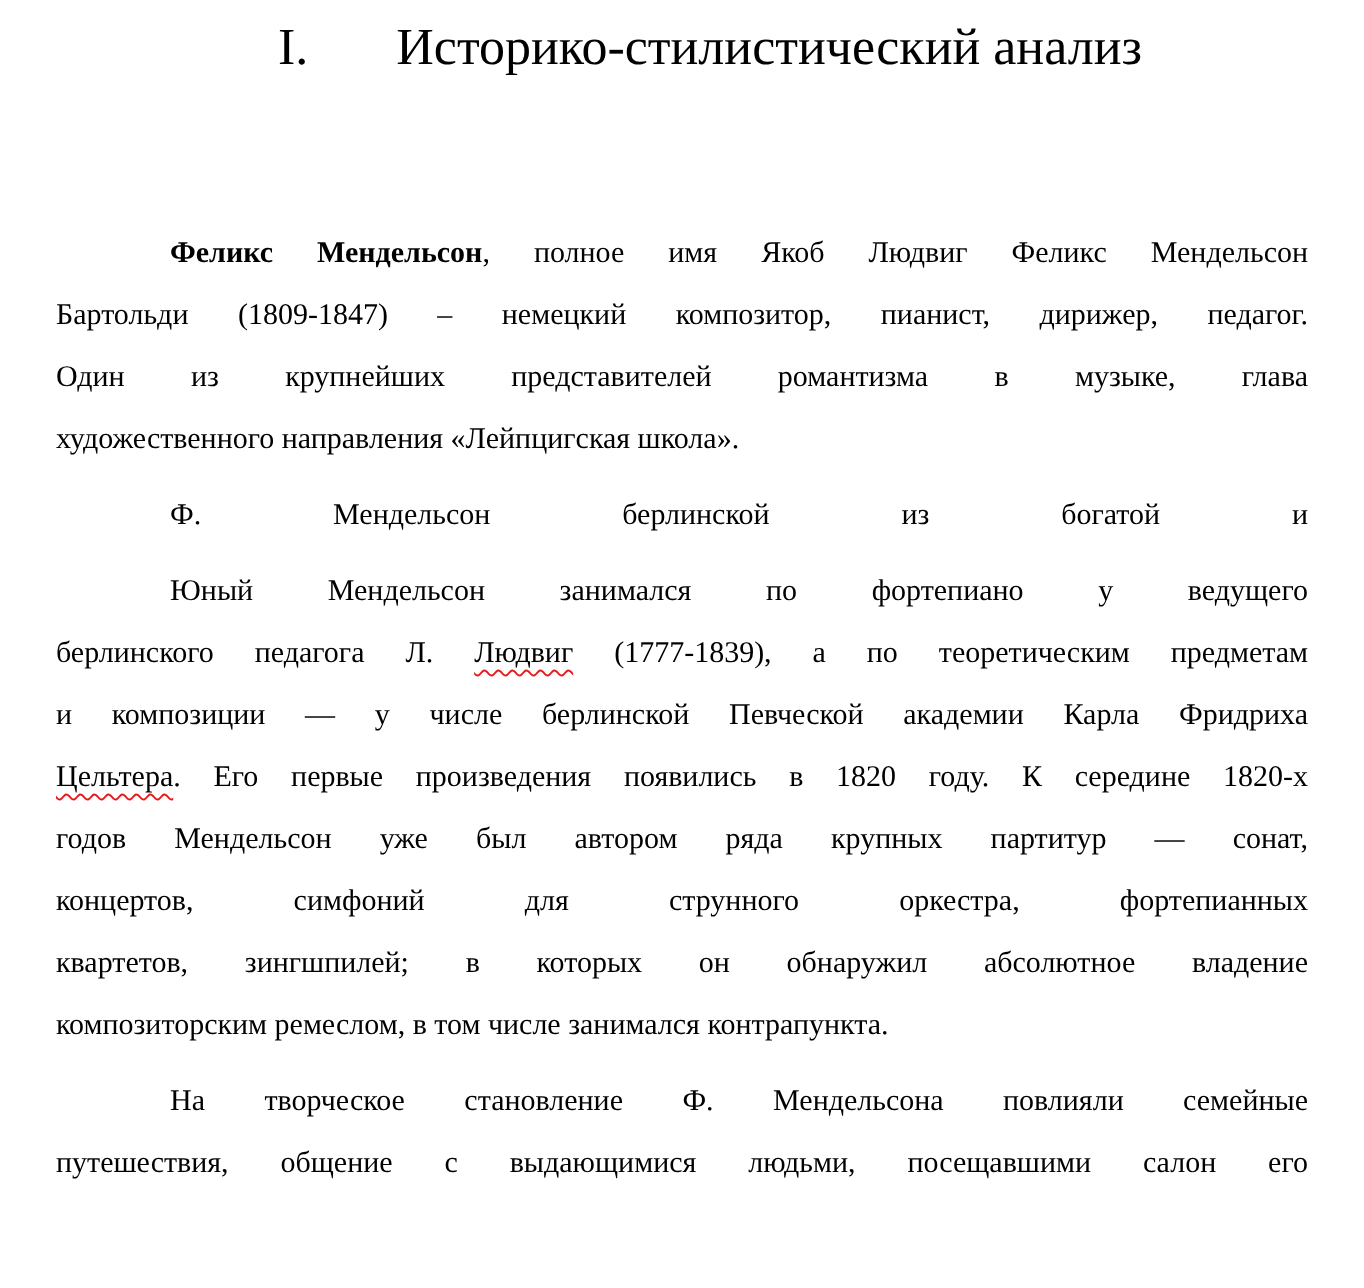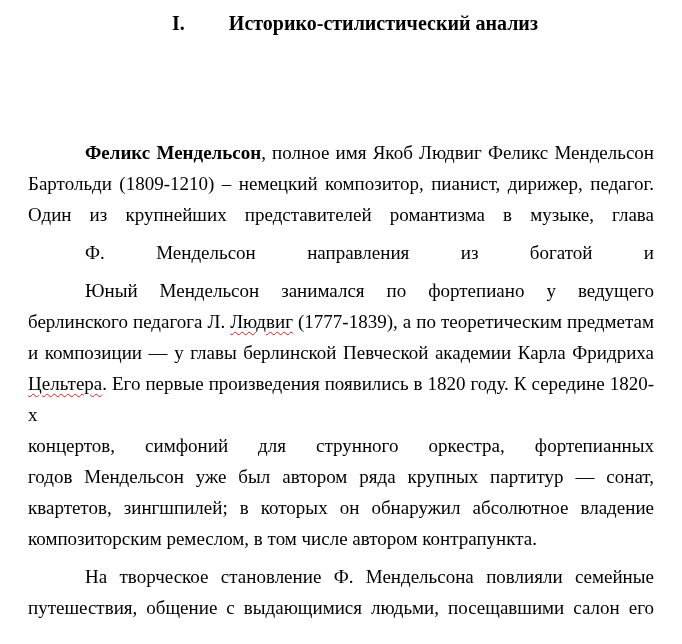--- a/index.html
+++ b/index.html
@@ -13,35 +13,35 @@
     overflow: hidden;
     font-family: "Liberation Serif", "DejaVu Serif", serif;
     color: var(--text-color, #000000);
   }
   .page {
     padding: 0 28px;
     box-sizing: border-box;
     width: 682px;
   }
   .title {
-    font-size: 20px;
-    font-weight: bold;
+    font-size: 26px;
+    font-weight: normal;
     line-height: 31px;
     text-align: center;
-    margin: 8px 0 98px 0;
+    margin: 8px 0 73px 0;
     padding-left: 28px; 
     white-space: nowrap;
   }
   .title .num {
     display: inline-block;
     margin-right: 44px;
   }
   p.para {
     margin: 0 0 7px 0;
-    font-size: 19px;
+    font-size: 15px;
     line-height: 31px;
   }
   .line {
     display: block;
     text-align: justify;
     text-align-last: justify;
     white-space: normal;
   }
   .line.first {
     text-indent: 57px;
@@ -63,34 +63,35 @@
 </head>
 <body style="--text-color: #000000; --spell-color: #e01b1b; background: rgb(255, 255, 255);">
 
 <div class="page">
   <h1 class="title">
     <span class="num">I.</span><span>Историко-стилистический анализ</span>
   </h1>
   <div id="document-body">
       <p class="para">
         <span class="line first"><span class="seg bold">Феликс Мендельсон</span><span class="seg">, полное имя Якоб Людвиг Феликс Мендельсон</span></span>
-        <span class="line"><span class="seg">Бартольди (1809-1210) – немецкий композитор, пианист, дирижер, педагог.</span></span>
+        <span class="line"><span class="seg">Бартольди (1809-1847) – немецкий композитор, пианист, дирижер, педагог.</span></span>
         <span class="line"><span class="seg">Один из крупнейших представителей романтизма в музыке, глава</span></span>
+        <span class="line last"><span class="seg">художественного направления «Лейпцигская школа».</span></span>
       </p>
       <p class="para">
-        <span class="line first"><span class="seg">Ф. Мендельсон направления из богатой и</span></span>
+        <span class="line first"><span class="seg">Ф. Мендельсон берлинской из богатой и</span></span>
       </p>
       <p class="para">
         <span class="line first"><span class="seg">Юный Мендельсон занимался по фортепиано у ведущего</span></span>
         <span class="line"><span class="seg">берлинского педагога Л. </span><span class="seg spellerr">Людвиг</span><span class="seg"> (1777-1839), а по теоретическим предметам</span></span>
-        <span class="line"><span class="seg">и композиции — у главы берлинской Певческой академии Карла Фридриха</span></span>
+        <span class="line"><span class="seg">и композиции — у числе берлинской Певческой академии Карла Фридриха</span></span>
         <span class="line"><span class="seg spellerr">Цельтера</span><span class="seg">. Его первые произведения появились в 1820 году. К середине 1820-х</span></span>
+        <span class="line"><span class="seg">годов Мендельсон уже был автором ряда крупных партитур — сонат,</span></span>
         <span class="line"><span class="seg">концертов, симфоний для струнного оркестра, фортепианных</span></span>
-        <span class="line"><span class="seg">годов Мендельсон уже был автором ряда крупных партитур — сонат,</span></span>
         <span class="line"><span class="seg">квартетов, зингшпилей; в которых он обнаружил абсолютное владение</span></span>
-        <span class="line last"><span class="seg">композиторским ремеслом, в том числе автором контрапункта.</span></span>
+        <span class="line last"><span class="seg">композиторским ремеслом, в том числе занимался контрапункта.</span></span>
       </p>
       <p class="para">
         <span class="line first"><span class="seg">На творческое становление Ф. Мендельсона повлияли семейные</span></span>
         <span class="line"><span class="seg">путешествия, общение с выдающимися людьми, посещавшими салон его</span></span>
       </p>
     </div>
 </div>
 
 </body></html>

